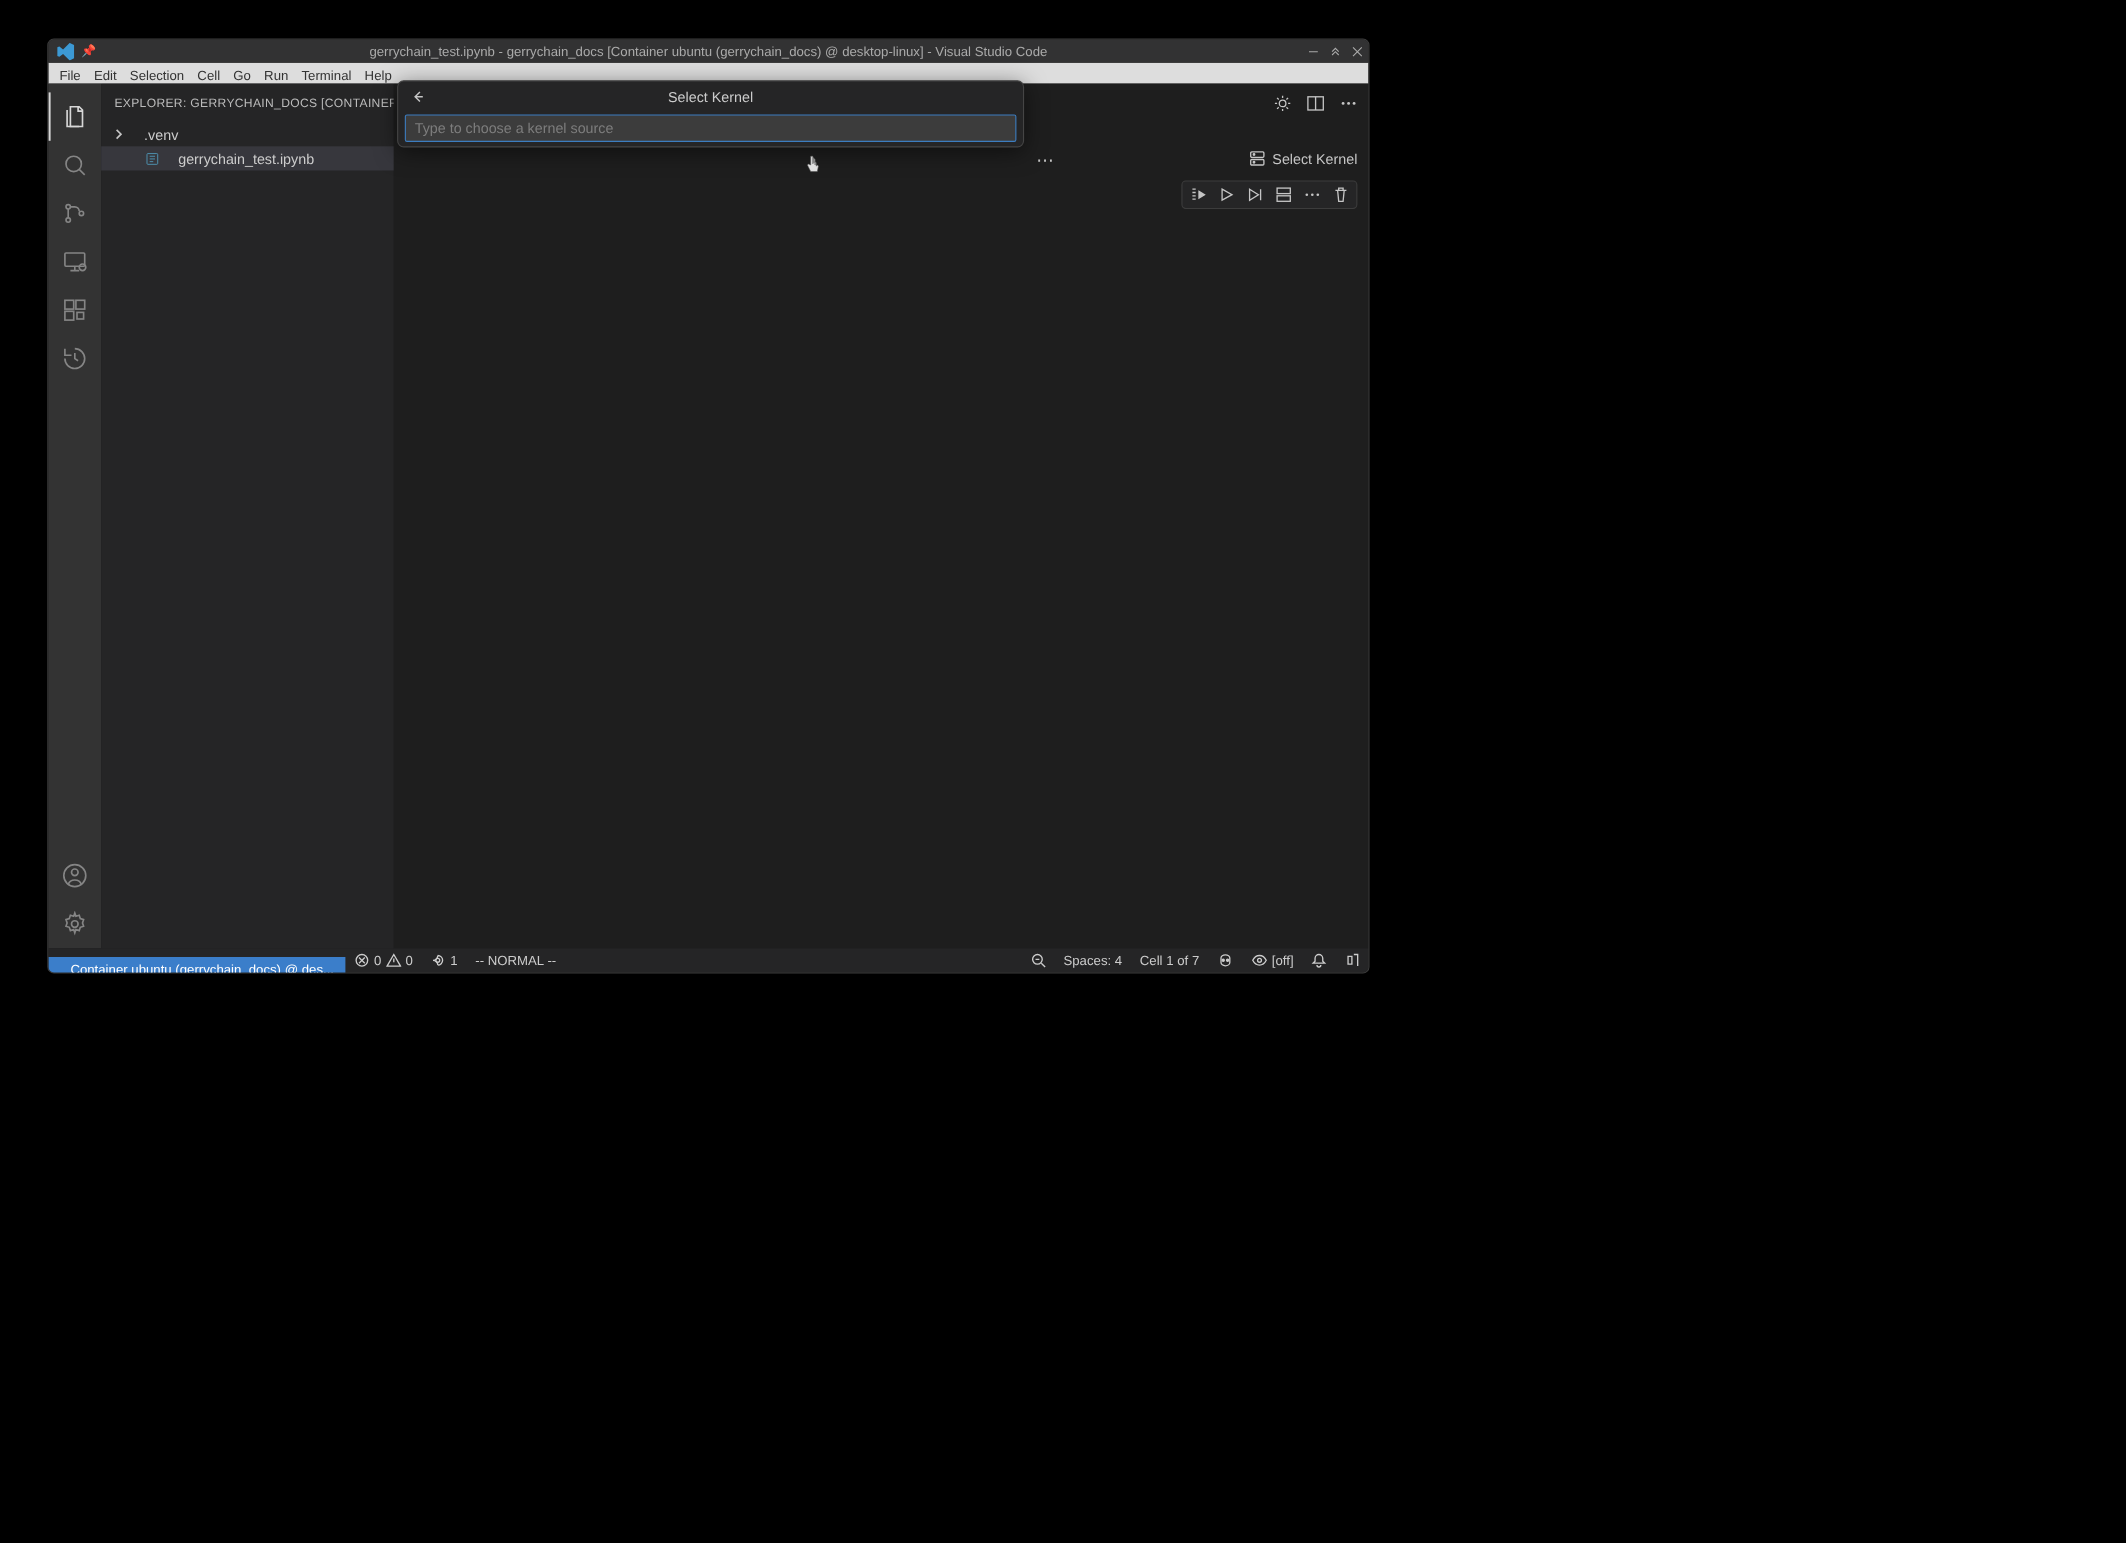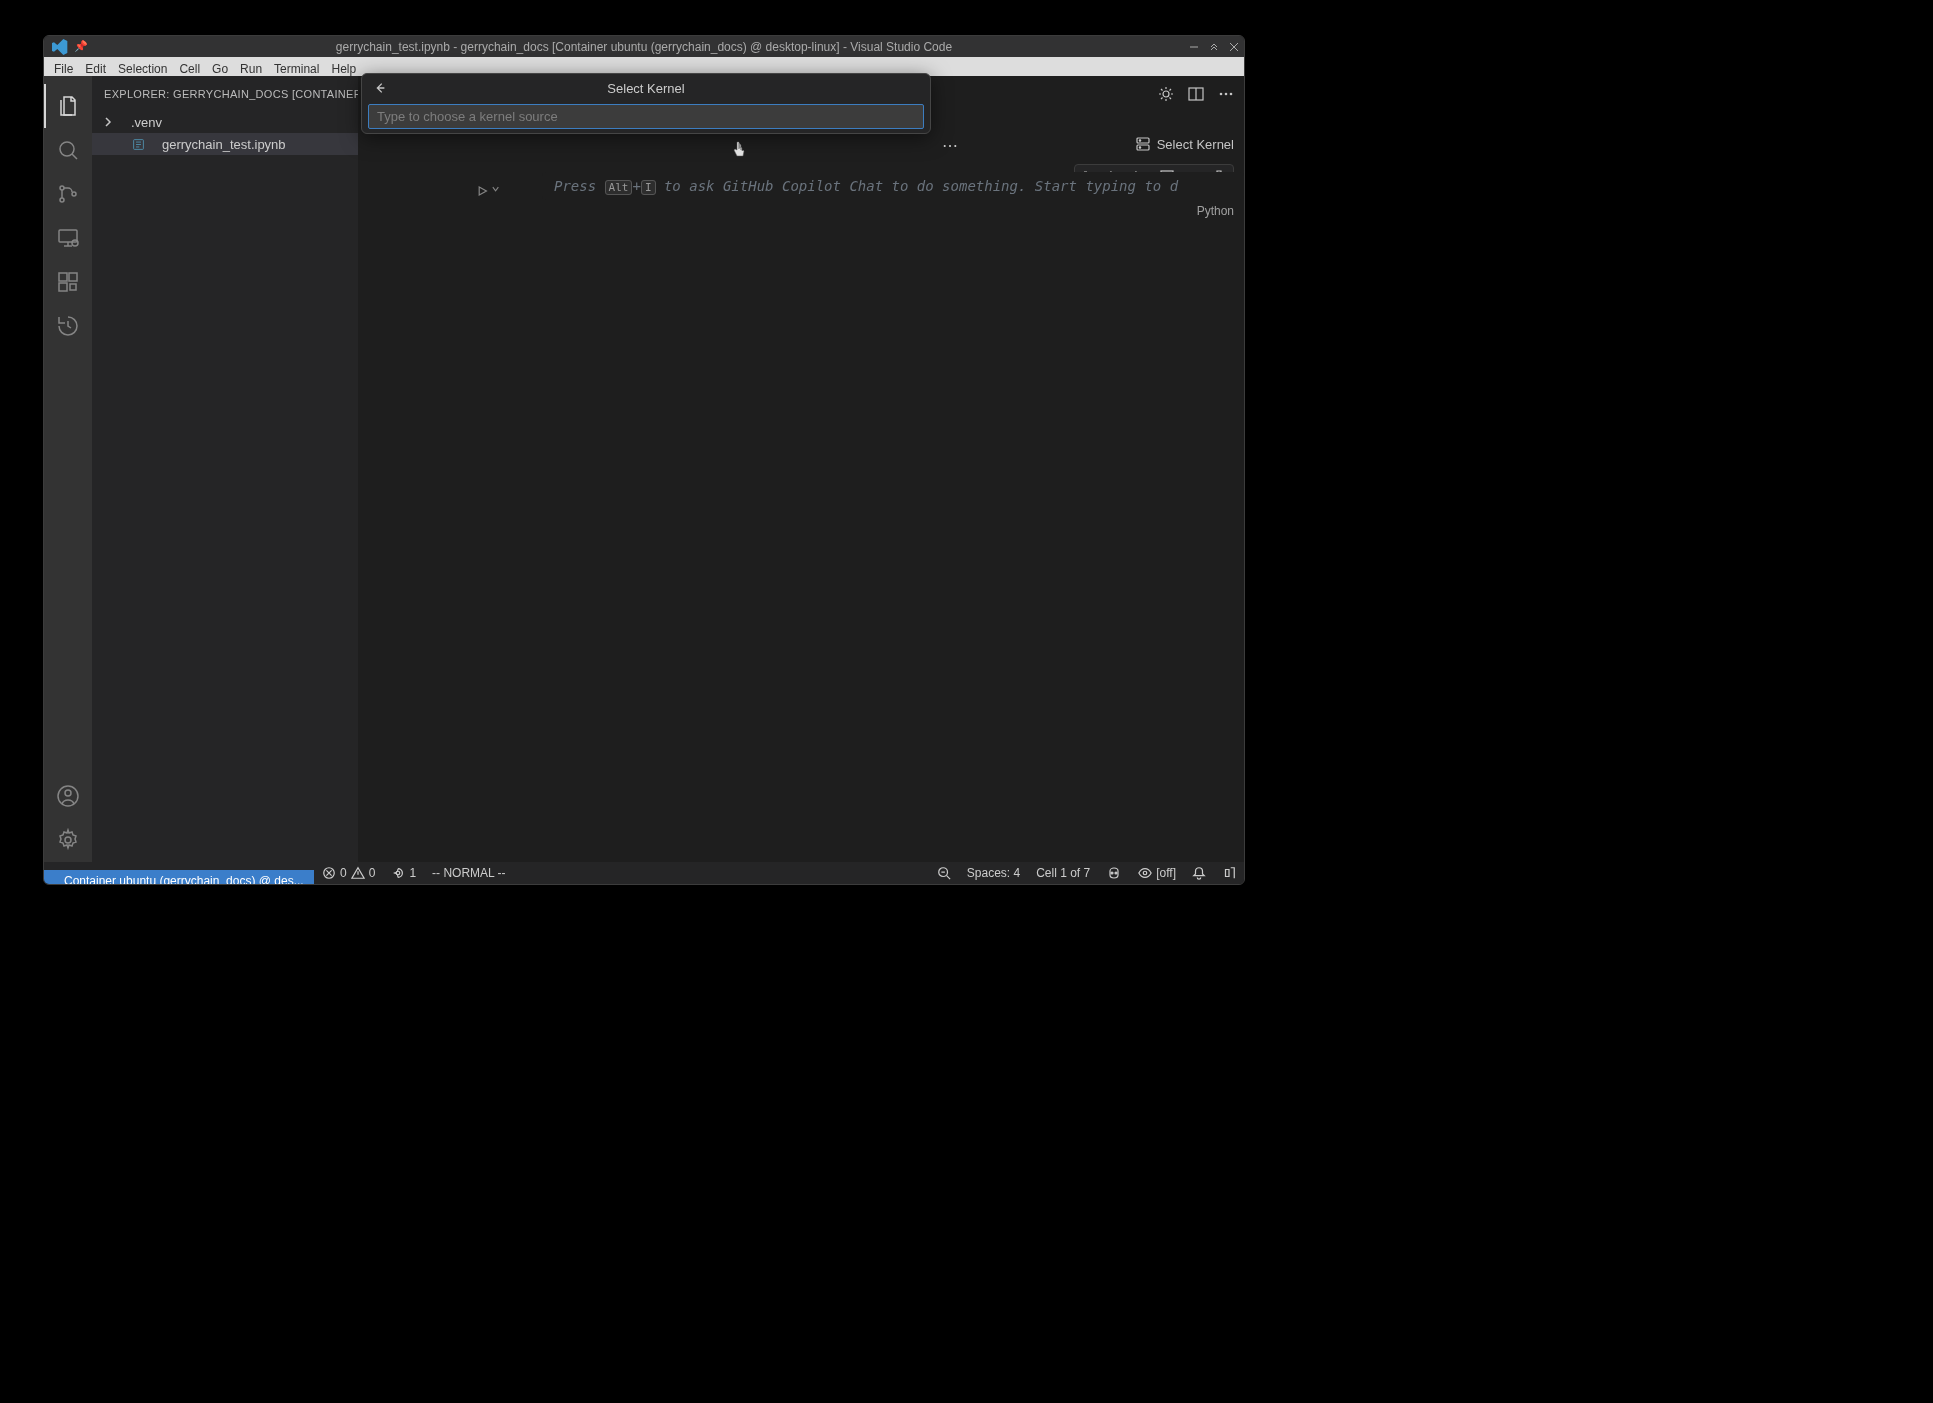--- a/index.html
+++ b/index.html
@@ -490,36 +490,20 @@
               <circle cx="13" cy="8" r="1.2"></circle>
             </svg>
           </div>
         <div class="cell-btn">
             <svg width="16" height="16" viewBox="0 0 16 16" fill="none" stroke="currentColor" stroke-width="1.2">
               <path d="M3 4h10M6 4V2h4v2M5 4l1 10h4l1-10"></path>
             </svg>
           </div>
       </div>
 
-      <div class="cell-area">
-        <div class="run-col">
-          <svg width="14" height="14" viewBox="0 0 16 16" fill="none" stroke="#858585" stroke-width="1.5">
-              <path d="M4 3l9 5-9 5z"></path>
-            </svg>
-          <svg width="10" height="10" viewBox="0 0 10 10" fill="none" stroke="#858585" stroke-width="1.2">
-              <path d="M2 3l3 4 3-4"></path>
-            </svg>
-        </div>
-        <div class="cell-box">
-          <div class="cell-content">
-            <span>Press </span><span class="kbd">Alt</span>+<span class="kbd">I</span><span> to ask GitHub Copilot Chat to do something. Start typing to d</span>
-          </div>
-          <div class="lang-label">Python</div>
-        </div>
-      </div>
     </div>
   </div>
 
   <div class="statusbar">
     <div class="status-remote">
       <svg width="14" height="14" viewBox="0 0 16 16" fill="none" stroke="#fff" stroke-width="1.5">
           <path d="M5 3L1 7l4 4M11 5l4 4-4 4"></path>
         </svg>
       <span>Container ubuntu (gerrychain_docs) @ des...</span>
     </div>

